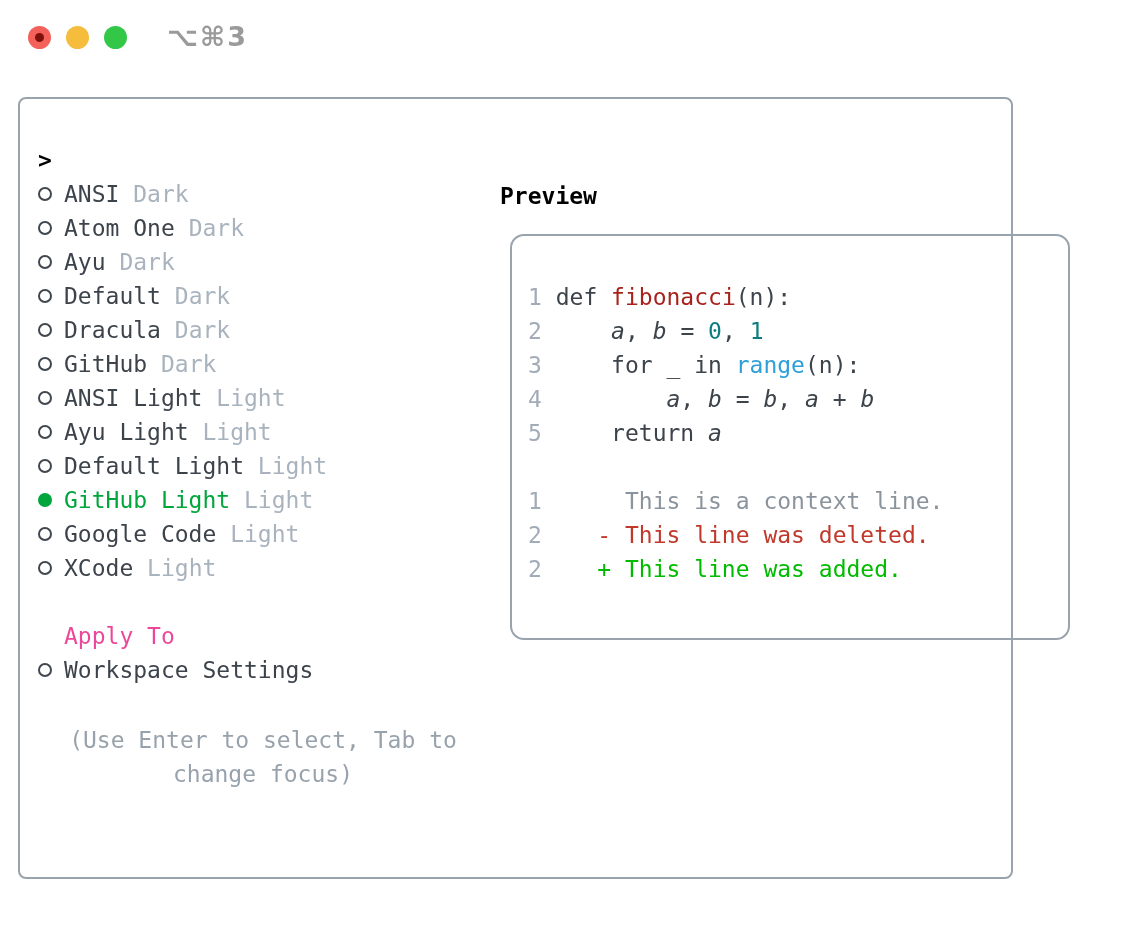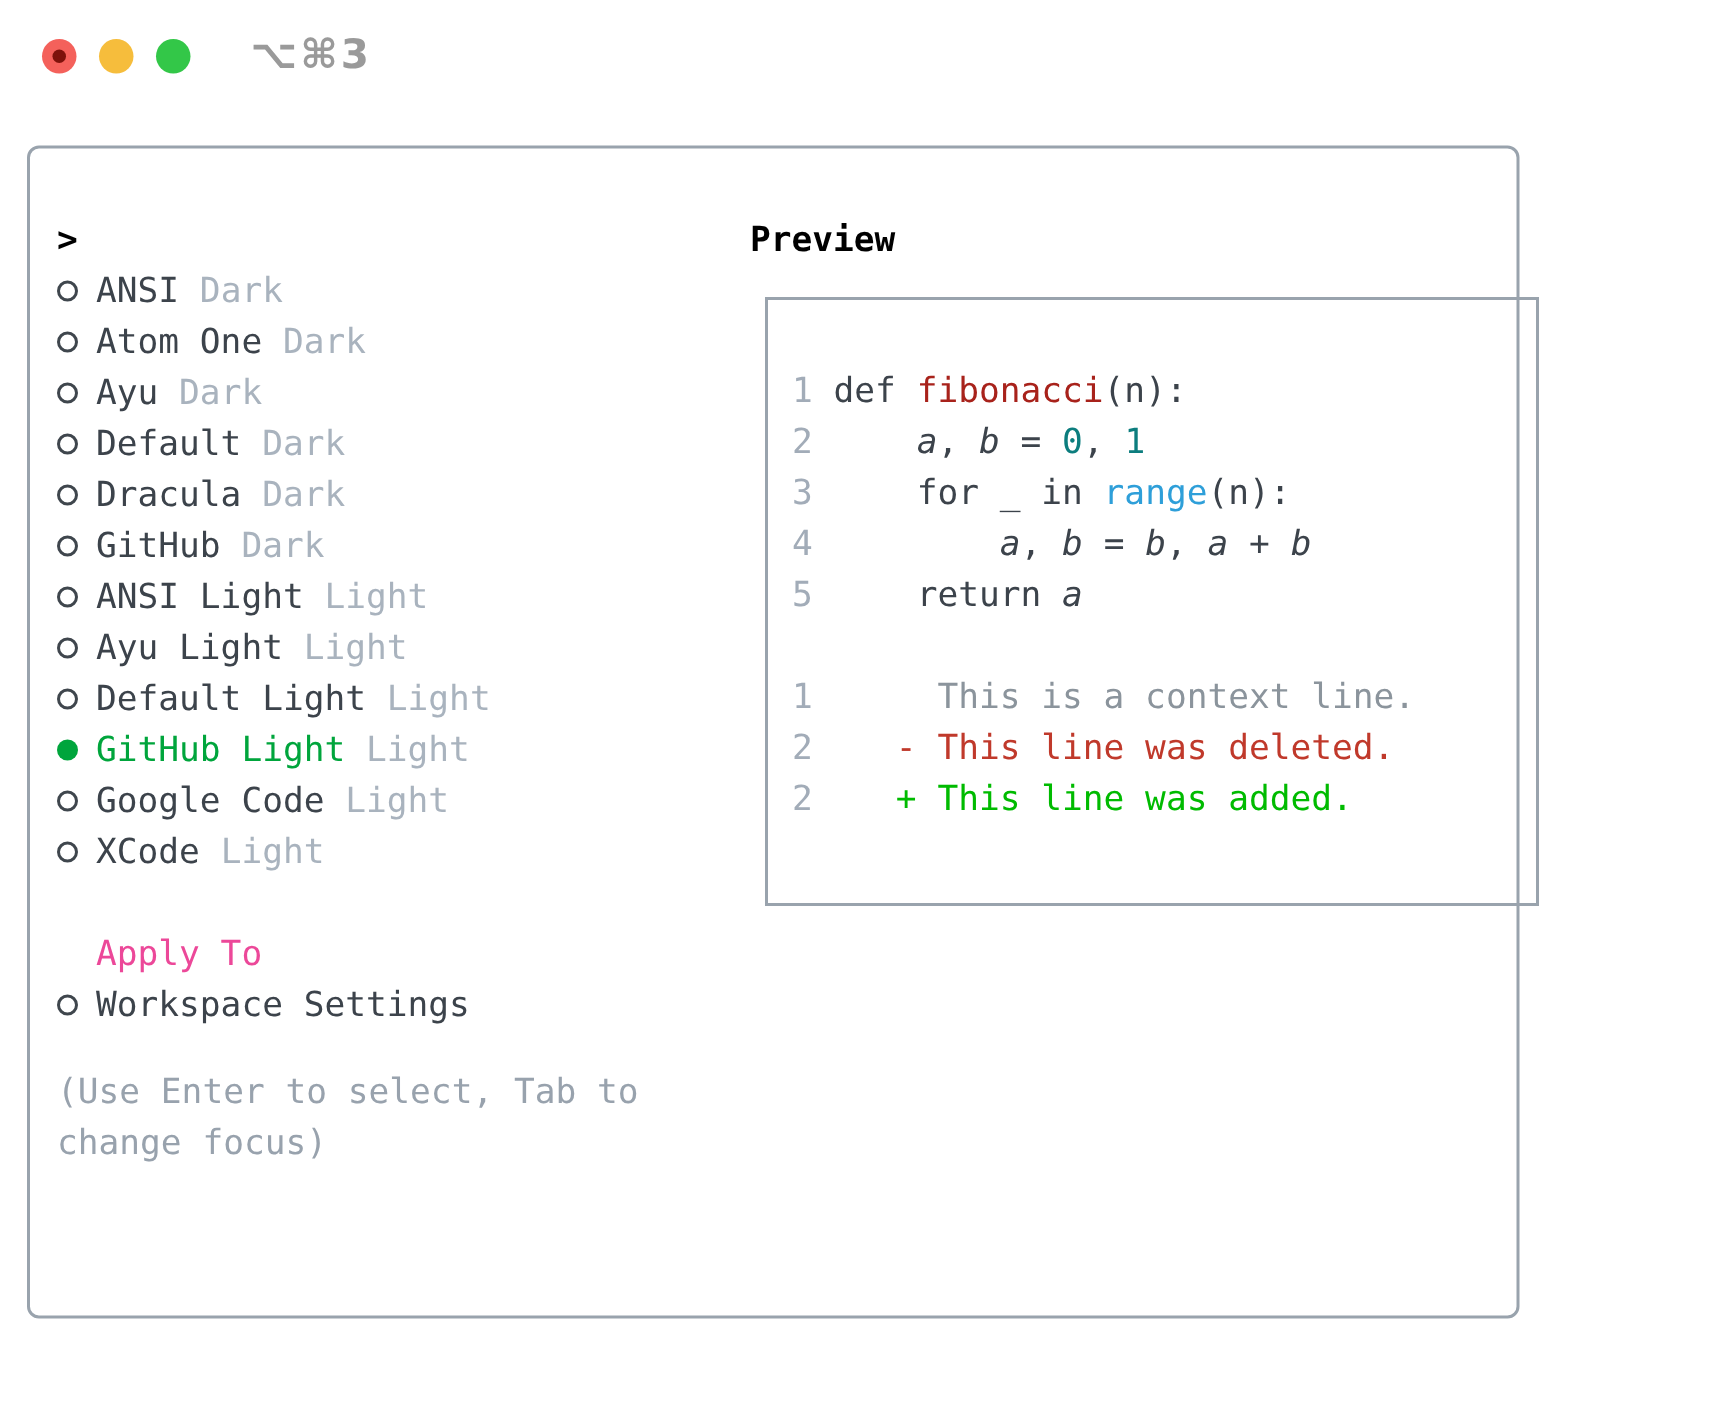--- a/index.html
+++ b/index.html
@@ -42,27 +42,27 @@
   .prompt { color:#000; font-weight:bold; }
   .hdr { color:#000; font-weight:bold; }
   .subhdr { color:#ec4899; }
   .radio { width:14px; height:14px; border-radius:50%; box-sizing:border-box; }
   .radio.open { border:2px solid #3f464d; background:transparent; }
   .radio.filled { background:var(--green); }
   .theme-name { color:var(--text); }
   .theme-name.sel { color:var(--green); }
   .variant { color:var(--muted);text-align:right; }
   .spacer { height:34px; }
-  .hint { margin-top:24px; width:450px; color:var(--hint); white-space:normal; }
+  .hint { margin-top:36px; width:450px; color:var(--hint); white-space:normal;text-align:center; }
 
   
-  .preview-title { height:34px; white-space:pre; }
+  .preview-title { height:34px; white-space:pre;margin-top:36px; }
   .preview-box {
-    margin:21px 0 0 10px; width:516px; height:406px; box-sizing:border-box;
-    border:2px solid var(--border); border-radius:0;
+    margin:21px 0 0 10px; width:560px; height:406px; box-sizing:border-box;
+    border:2px solid var(--border); border-radius:14px;
     padding:44px 0 0 16px; overflow:hidden;
   }
   .pline { height:34px; white-space:pre; }
   .tk-ln   { color:var(--lineno); }
   .tk-code { color:var(--text); }
   .tk-fn   { color:var(--fn-red); }
   .tk-var  { color:var(--text); font-style:italic; }
   .tk-num  { color:var(--num-teal); }
   .tk-bi   { color:var(--bi-blue); }
   .tk-ctx  { color:var(--ctx-gray); }

